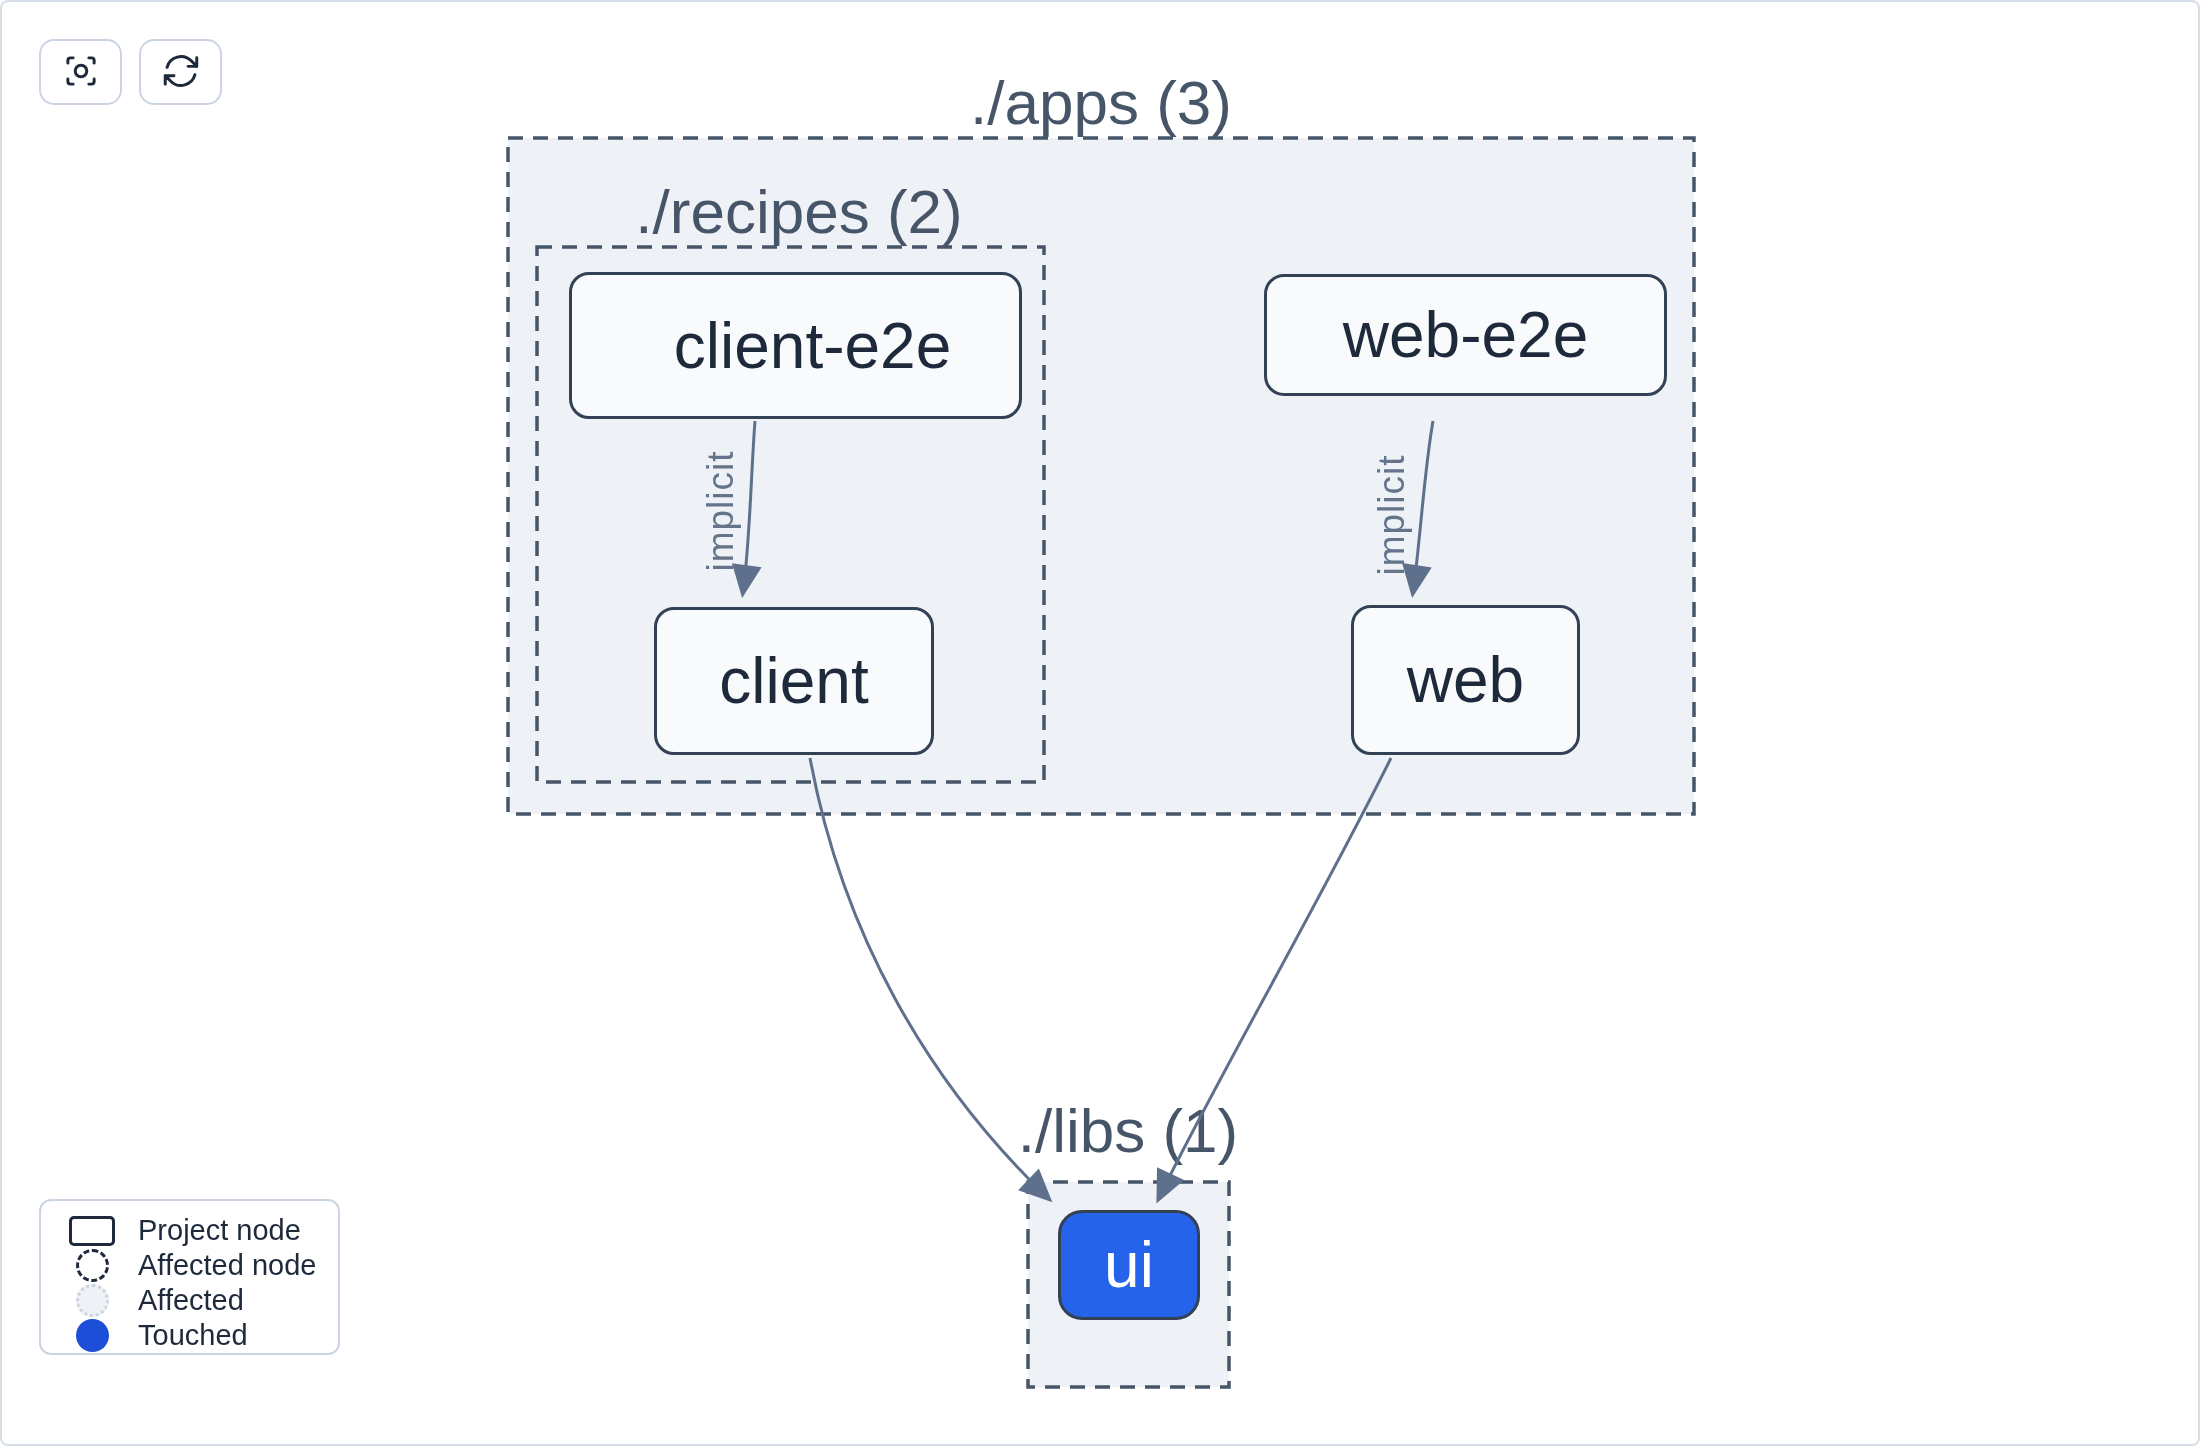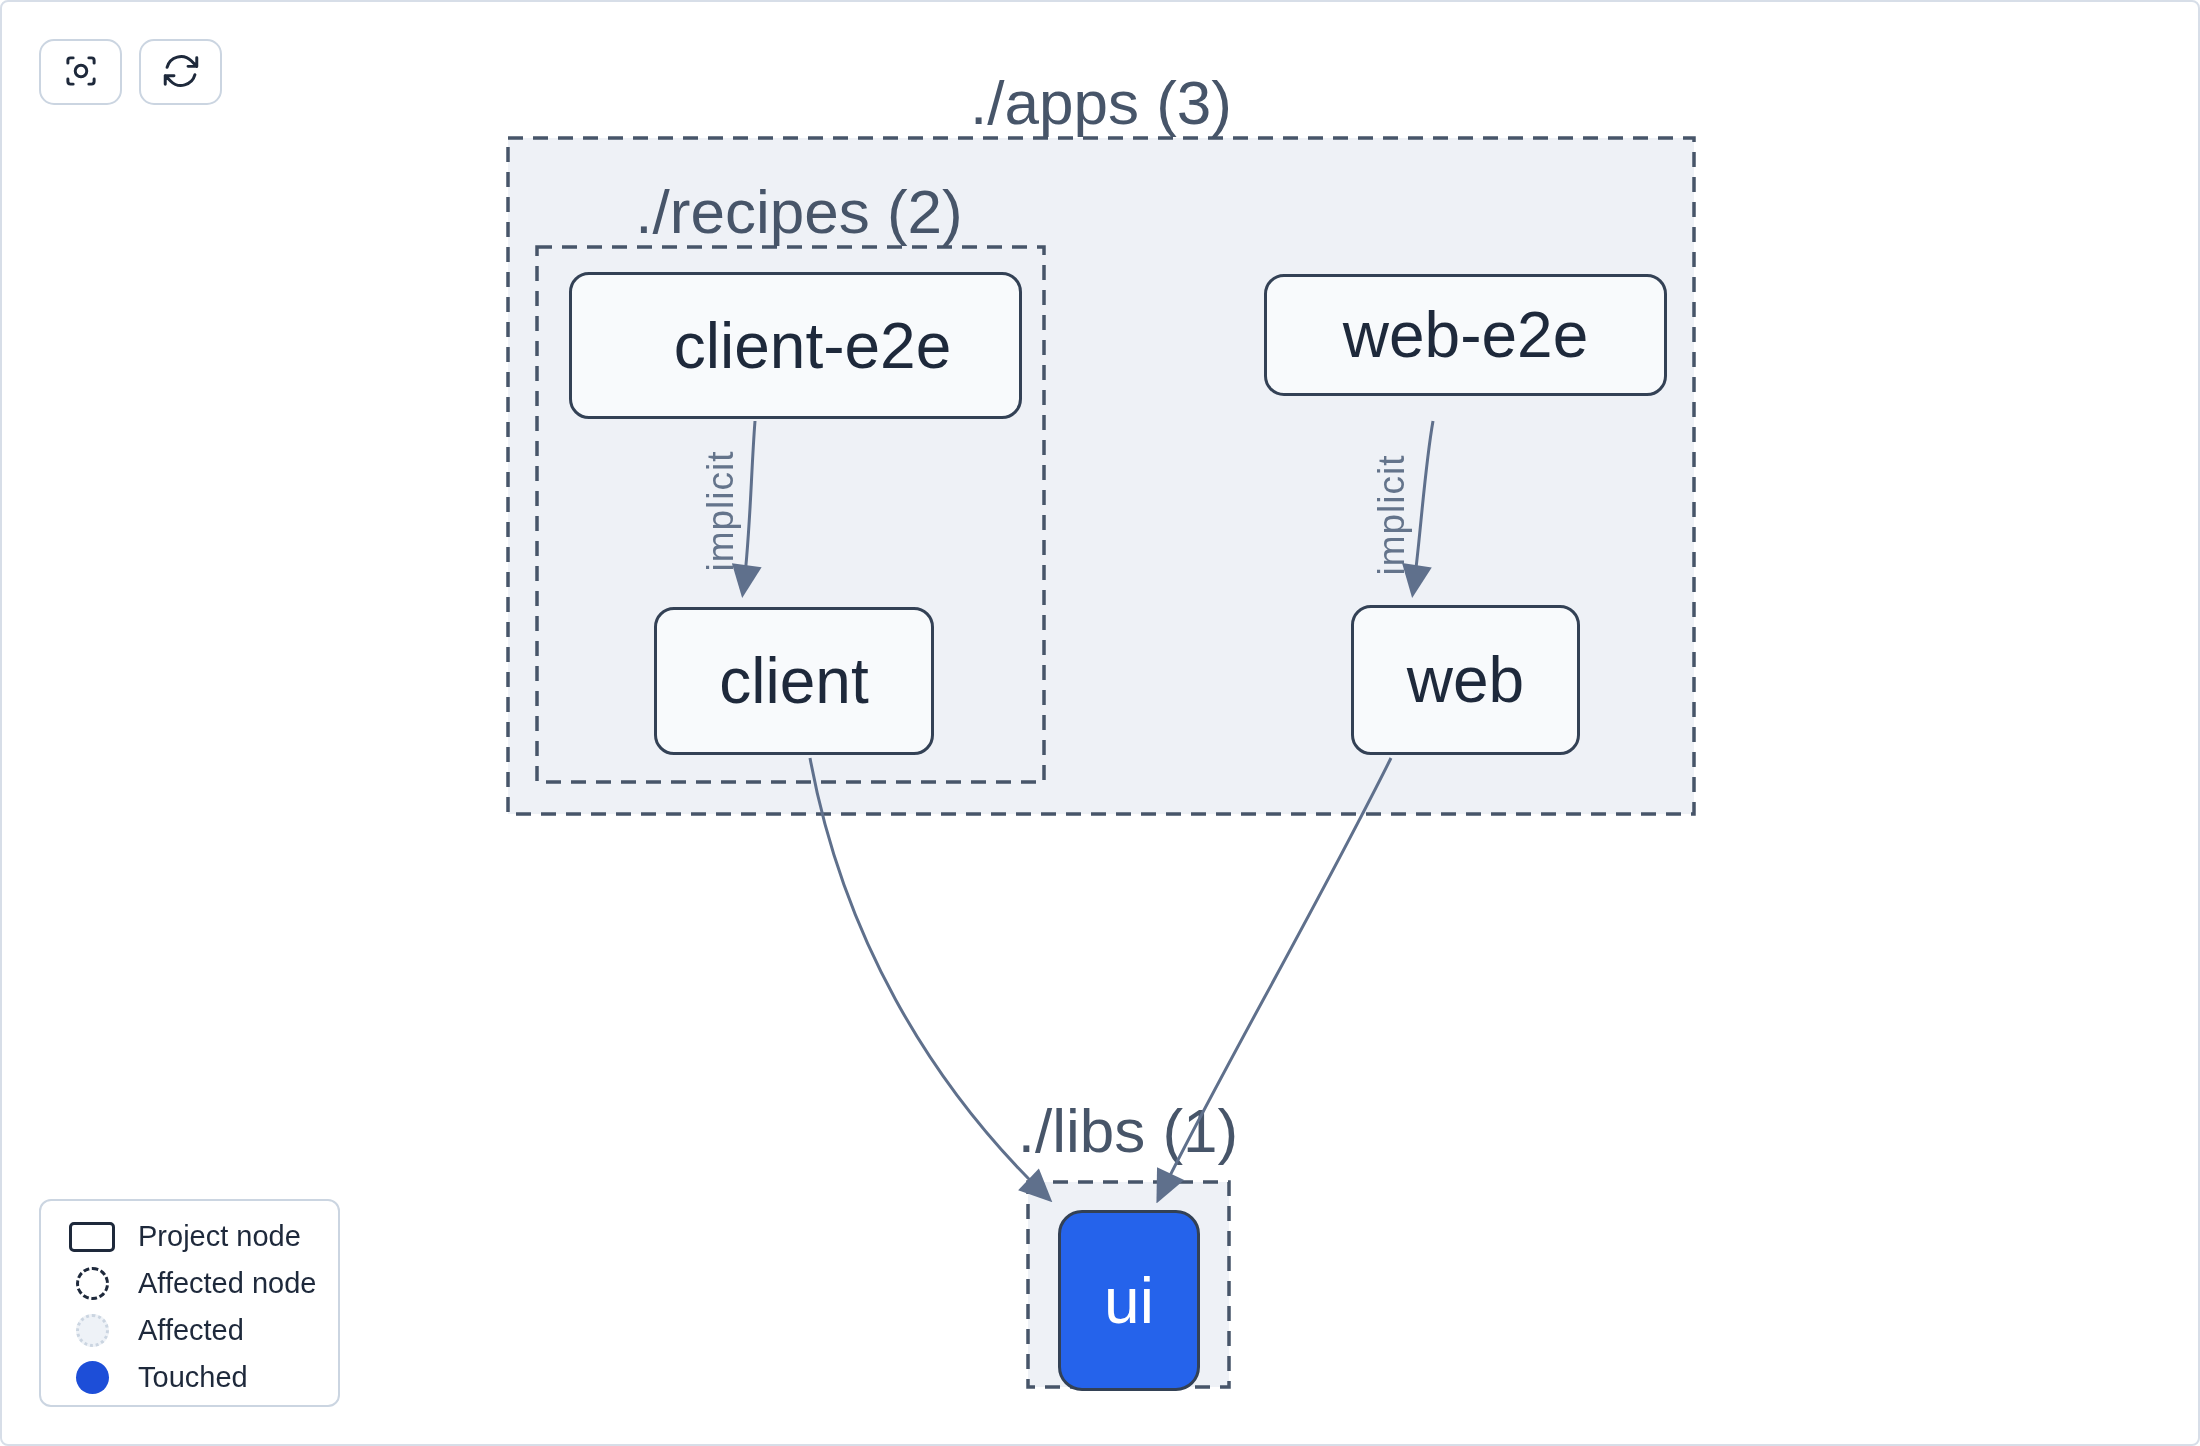--- a/index.html
+++ b/index.html
@@ -52,21 +52,21 @@
     background: #ffffff;
     border: 2px solid #cbd5e1;
     border-radius: 15px;
     display: flex; align-items: center; justify-content: center;
     cursor: pointer;
   }
   .tool-btn svg { width: 42px; height: 42px; stroke: #1e293b; fill: none; stroke-width: 1.7; stroke-linecap: round; stroke-linejoin: round; }
   
   .legend {
     position: absolute; left: 37px; top: 1197px;
-    width: 301px; height: 208px;
+    width: 301px; height: 156px;
     background: #ffffff;
     border: 2px solid #cbd5e1;
     border-radius: 12px;
     padding: 12px 0 0 0;
     display: flex; flex-direction: column;
   }
   .legend-row { height: 47px; display: flex; align-items: center; }
   .legend-swatch-cell { width: 48px; margin-left: 27px; display: flex; align-items: center; justify-content: center; }
   .legend-label { margin-left: 22px; font-size: 29px; color: #1e293b; }
   .sw-project { width: 46px; height: 30px; border: 3px solid #1e293b; border-radius: 5px; background: #ffffff; }
@@ -119,21 +119,21 @@
   </div>
   <div class="node" style="left:1262px; top:272px; width:403px; height:122px;">
     <span>web-e2e</span>
   </div>
   <div class="node" style="left:652px; top:605px; width:280px; height:148px;">
     <span>client</span>
   </div>
   <div class="node" style="left:1349px; top:603px; width:229px; height:150px;">
     <span>web</span>
   </div>
-  <div class="node touched" style="left:1056px; top:1208px; width:142px; height:181px;">
+  <div class="node touched" style="left:1056px; top:1208px; width:142px; height:110px;">
     <span>ui</span>
   </div>
 
   <div class="toolbar">
     <button class="tool-btn">
       <span>
         <svg viewBox="0 0 24 24" width="42" height="42" style="stroke:#1e293b;fill:none;stroke-width:1.7;stroke-linecap:round;stroke-linejoin:round;">
           <path d="M7.5 4.5H6A1.5 1.5 0 0 0 4.5 6v1.5"></path>
           <path d="M16.5 4.5H18A1.5 1.5 0 0 1 19.5 6v1.5"></path>
           <path d="M19.5 16.5V18a1.5 1.5 0 0 1-1.5 1.5h-1.5"></path>

